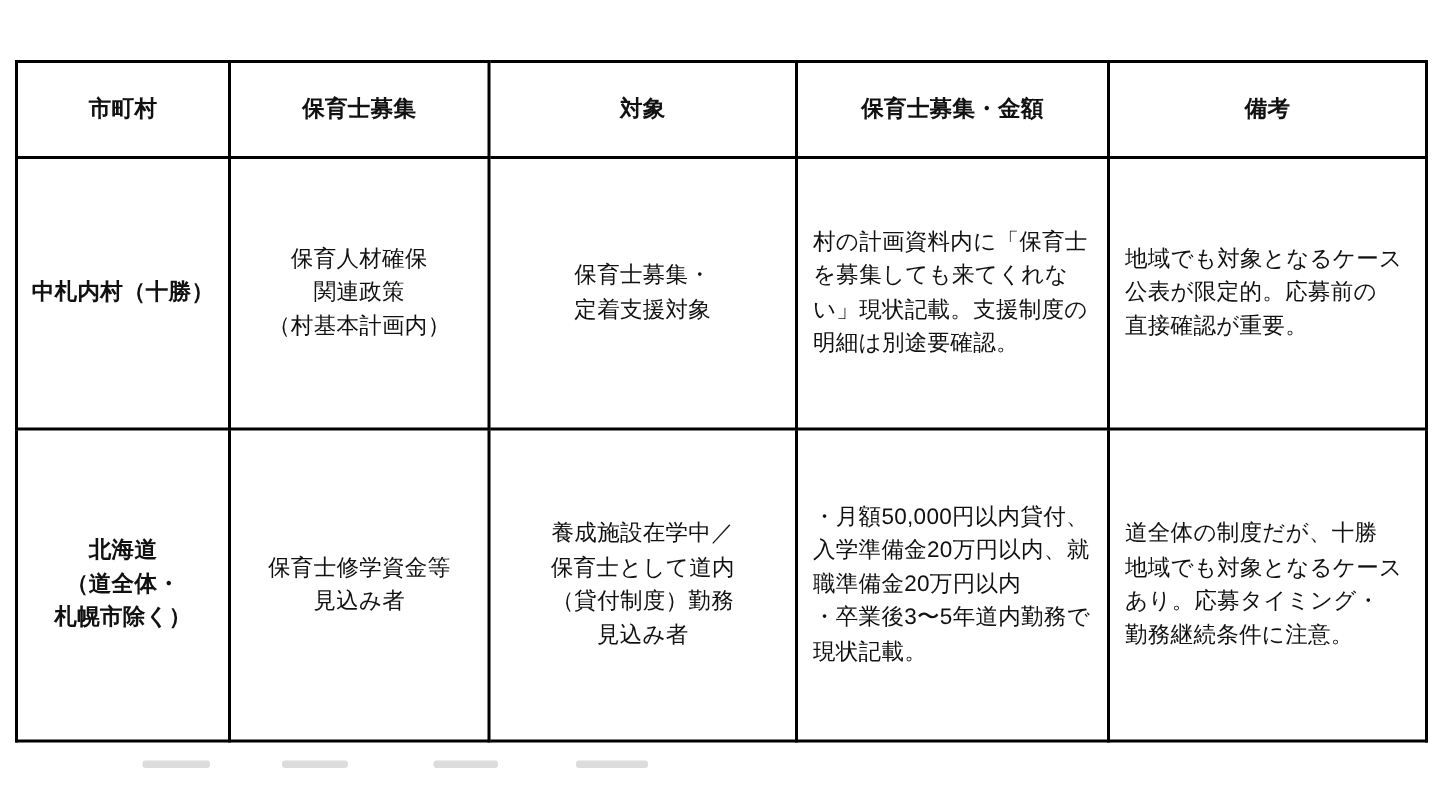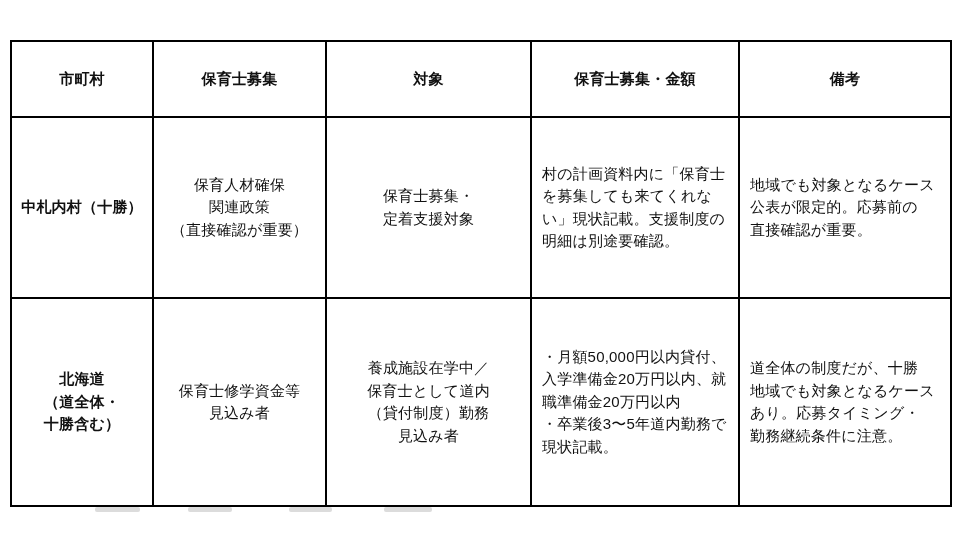--- a/index.html
+++ b/index.html
@@ -33,21 +33,21 @@
     font-size: 15px;
     line-height: 1.5;
     letter-spacing: 0.2px;
     overflow: hidden;
   }
   table.support-table th {
     font-weight: bold;
     text-align: center;
     padding: 0 4px;
   }
-  tr.header-row   { height: 76px; }
+  tr.header-row   { height: 64px; }
   tr.data-row-1   { height: 181px; }
   tr.data-row-2   { height: 208px; }
   td.cell-center {
     text-align: center;
     white-space: pre-line;
     padding: 0 6px;
   }
   td.cell-muni {
     text-align: center;
     white-space: pre-line;
@@ -90,35 +90,35 @@
         <th>対象</th>
         <th>保育士募集・金額</th>
         <th>備考</th>
       </tr>
     </thead>
     <tbody>
       <tr class="data-row-1">
         <td class="cell-muni">中札内村（十勝）</td>
         <td class="cell-center">保育人材確保
 関連政策
-（直接確認が重要）</td>
+（村基本計画内）</td>
         <td class="cell-center">保育士募集・
 定着支援対象</td>
         <td class="cell-left">村の計画資料内に「保育士
 を募集しても来てくれな
 い」現状記載。支援制度の
 明細は別途要確認。</td>
         <td class="cell-left">地域でも対象となるケース
 公表が限定的。応募前の
 直接確認が重要。</td>
       </tr>
       <tr class="data-row-2">
         <td class="cell-muni">北海道
 （道全体・
-十勝含む）</td>
+札幌市除く）</td>
         <td class="cell-center">保育士修学資金等
 見込み者</td>
         <td class="cell-center">養成施設在学中／
 保育士として道内
 （貸付制度）勤務
 見込み者</td>
         <td class="cell-left">・月額50,000円以内貸付、
 入学準備金20万円以内、就
 職準備金20万円以内
 ・卒業後3〜5年道内勤務で

